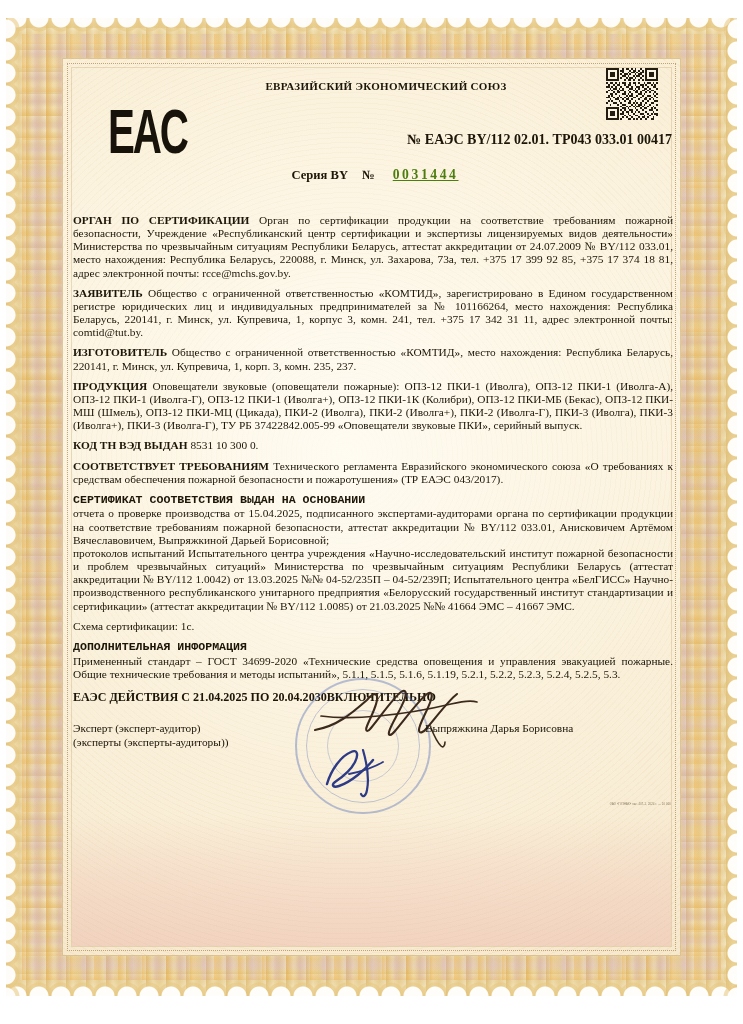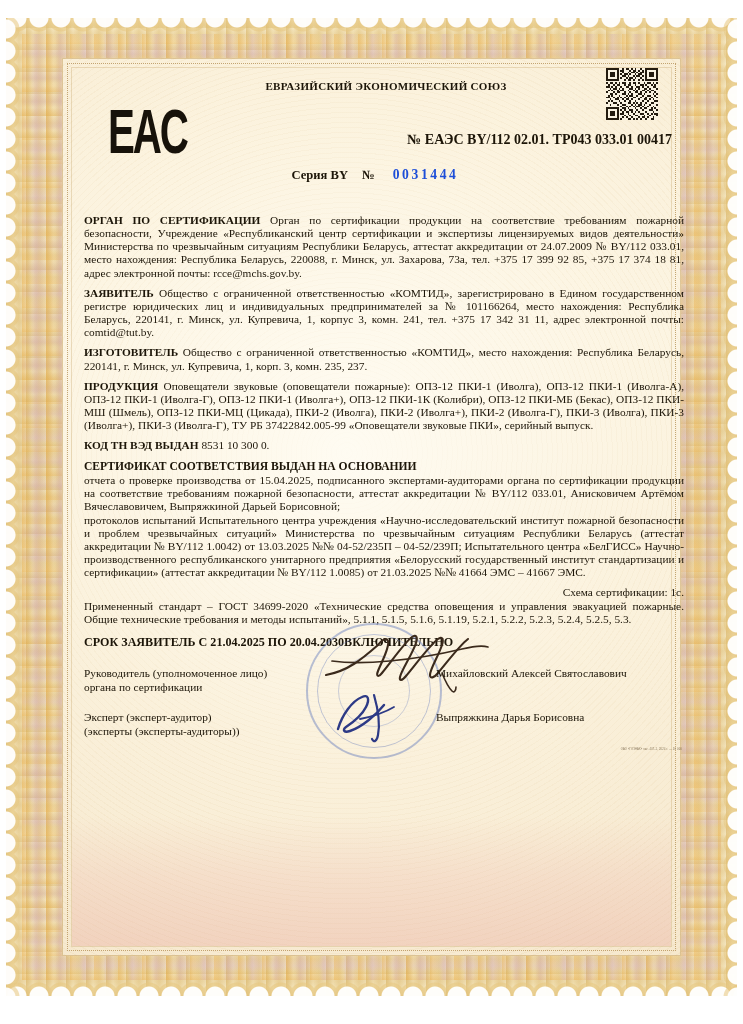--- a/index.html
+++ b/index.html
@@ -150,56 +150,57 @@
   .series-row {
     text-align: center;
     font-size: 12.6px;
     font-weight: 700;
     margin: 19px 0 0 0;
     padding-left: 6px;
   }
   .series-label { font-weight: 700; }
   .series-no { font-weight: 700; margin-left: 14px; }
   .series-value {
-    color: #1d4ed8;
+    color: #4d7c0f;
     font-weight: 700;
     letter-spacing: 2.6px;
     margin-left: 18px;
     font-size: 13.6px;
+    text-decoration: underline;
   }
 
   .body-block {
     position: absolute;
-    left: 12px; top: 152px;
+    left: 1px; top: 152px;
     width: 600px;
   }
 
   p.para {
     margin: 0 0 2px 0;
     font-size: 11.35px;
     line-height: 13.15px;
     text-align: justify;
     text-justify: inter-word;
     -webkit-hyphens: none;
     hyphens: none;
   }
   p.para.tight { margin-bottom: 0; }
   p.gap { margin-top: 7px; }
   .lbl { font-weight: 700; }
   .heading-line {
     font-weight: 700;
     font-size: 11.6px;
     line-height: 13.6px;
     margin: 7px 1px 1px 0;
+    font-family: Liberation Mono, monospace;
   }
   .plain-line {
     font-size: 11.35px;
     line-height: 13.4px;
     margin: 7px 0 0 0;
-    text-align: right;
   }
 
   .validity {
     font-size: 12.1px;
     line-height: 15px;
     margin: 9px 0 0 0;
     position: relative;
   }
   .validity .lbl { font-weight: 700; }
   .validity .date { font-weight: 700; }
@@ -521,32 +522,34 @@
       <p class="para"><span class="lbl">ОРГАН ПО СЕРТИФИКАЦИИ</span> <span>Орган по сертификации продукции на соответствие требованиям пожарной безопасности, Учреждение «Республиканский центр сертификации и экспертизы лицензируемых видов деятельности» Министерства по чрезвычайным ситуациям Республики Беларусь, аттестат аккредитации от 24.07.2009 № BY/112 033.01, место нахождения: Республика Беларусь, 220088, г. Минск, ул. Захарова, 73а, тел. +375 17 399 92 85, +375 17 374 18 81, адрес электронной почты: rcce@mchs.gov.by.</span></p>
 
       <p class="para gap"><span class="lbl">ЗАЯВИТЕЛЬ</span> <span>Общество с ограниченной ответственностью «КОМТИД», зарегистрировано в Едином государственном регистре юридических лиц и индивидуальных предпринимателей за № 101166264, место нахождения: Республика Беларусь, 220141, г. Минск, ул. Купревича, 1, корпус 3, комн. 241, тел. +375 17 342 31 11, адрес электронной почты: comtid@tut.by.</span></p>
 
       <p class="para gap"><span class="lbl">ИЗГОТОВИТЕЛЬ</span> <span>Общество с ограниченной ответственностью «КОМТИД», место нахождения: Республика Беларусь, 220141, г. Минск, ул. Купревича, 1, корп. 3, комн. 235, 237.</span></p>
 
       <p class="para gap"><span class="lbl">ПРОДУКЦИЯ</span> <span>Оповещатели звуковые (оповещатели пожарные): ОПЗ-12 ПКИ-1 (Иволга), ОПЗ-12 ПКИ-1 (Иволга-А), ОПЗ-12 ПКИ-1 (Иволга-Г), ОПЗ-12 ПКИ-1 (Иволга+), ОПЗ-12 ПКИ-1К (Колибри), ОПЗ-12 ПКИ-МБ (Бекас), ОПЗ-12 ПКИ-МШ (Шмель), ОПЗ-12 ПКИ-МЦ (Цикада), ПКИ-2 (Иволга), ПКИ-2 (Иволга+), ПКИ-2 (Иволга-Г),      ПКИ-3 (Иволга), ПКИ-3 (Иволга+), ПКИ-3 (Иволга-Г), ТУ РБ 37422842.005-99 «Оповещатели звуковые ПКИ», серийный выпуск.</span></p>
 
       <p class="para gap"><span class="lbl">КОД ТН ВЭД ВЫДАН</span> <span>8531 10 300 0.</span></p>
 
+      <p class="para gap"><span class="lbl">СООТВЕТСТВУЕТ ТРЕБОВАНИЯМ</span> <span>Технического регламента Евразийского экономического союза «О требованиях к средствам обеспечения пожарной безопасности и пожаротушения» (ТР ЕАЭС 043/2017).</span></p>
 
       <div class="heading-line">СЕРТИФИКАТ СООТВЕТСТВИЯ ВЫДАН НА ОСНОВАНИИ</div>
 
       <p class="para tight">отчета о проверке производства от 15.04.2025, подписанного экспертами-аудиторами органа по сертификации продукции на соответствие требованиям пожарной безопасности, аттестат аккредитации № BY/112 033.01, Анисковичем Артёмом Вячеславовичем, Выпряжкиной Дарьей Борисовной;</p>
       <p class="para tight">протоколов испытаний Испытательного центра учреждения «Научно-исследовательский институт пожарной безопасности и проблем чрезвычайных ситуаций» Министерства по чрезвычайным ситуациям Республики Беларусь (аттестат аккредитации № BY/112 1.0042) от 13.03.2025 №№ 04-52/235П – 04-52/239П; Испытательного центра «БелГИСС» Научно-производственного республиканского унитарного предприятия «Белорусский государственный институт стандартизации и сертификации» (аттестат аккредитации № BY/112 1.0085) от 21.03.2025 №№ 41664 ЭМС – 41667 ЭМС.</p>
 
       <div class="plain-line">Схема сертификации: 1с.</div>
 
+      <div class="heading-line">ДОПОЛНИТЕЛЬНАЯ ИНФОРМАЦИЯ</div>
       <p class="para tight">Примененный стандарт – ГОСТ 34699-2020 «Технические средства оповещения и управления эвакуацией пожарные. Общие технические требования и методы испытаний», 5.1.1, 5.1.5, 5.1.6, 5.1.19, 5.2.1, 5.2.2, 5.2.3, 5.2.4, 5.2.5, 5.3.</p>
 
       <div class="validity">
-        <span class="lbl">СРОК ЗАЯВИТЕЛЬ С</span>
+        <span class="lbl">ЕАЭС ДЕЙСТВИЯ С</span>
         <span class="date">21.04.2025</span>
         <span class="lbl">ПО</span>
         <span class="date">20.04.2030</span><span class="incl">ВКЛЮЧИТЕЛЬНО</span>
       </div>
 
       <div class="sig-area">
 
         <div class="seal"></div>
 
         <svg class="signature-1" width="170" height="74" viewBox="0 0 170 74">
@@ -554,27 +557,20 @@
           <path d="M10 30 C40 34 90 30 140 18 C152 15 160 14 166 16" fill="none" stroke="#3b2a1c" stroke-width="1.7" stroke-linecap="round"></path>
           <path d="M120 42 C124 52 128 58 130 60 C132 62 134 60 134 56" fill="none" stroke="#3b2a1c" stroke-width="1.6" stroke-linecap="round"></path>
         </svg>
 
         <svg class="signature-2" width="90" height="58" viewBox="0 0 90 58">
           <path d="M8 40 C12 26 22 12 32 8 C38 5 40 10 36 18 C32 26 22 34 16 38 C12 41 14 44 20 42 C32 38 46 26 54 16" fill="none" stroke="#2d3a86" stroke-width="2.4" stroke-linecap="round" stroke-linejoin="round"></path>
           <path d="M44 6 C48 20 50 36 48 46 C47 52 44 54 42 50" fill="none" stroke="#2d3a86" stroke-width="2.2" stroke-linecap="round"></path>
           <path d="M30 30 C40 28 54 24 64 18" fill="none" stroke="#2d3a86" stroke-width="1.8" stroke-linecap="round"></path>
         </svg>
 
-        <div class="sig-row">
-          <span class="sig-role">
-            <span>Руководитель (уполномоченное лицо)</span><br>
-            <span>органа по сертификации</span>
-          </span>
-          <span class="sig-name">Михайловский Алексей Святославович</span>
-        </div>
 
         <div class="sig-row sig-row-2">
           <span class="sig-role">
             <span>Эксперт (эксперт-аудитор)</span><br>
             <span>(эксперты (эксперты-аудиторы))</span>
           </span>
           <span class="sig-name">Выпряжкина Дарья Борисовна</span>
         </div>
 
         <div class="micro-print">ОАО «ГОЗНАК» зак. 407-1, 2024 г. — 10 000</div>

